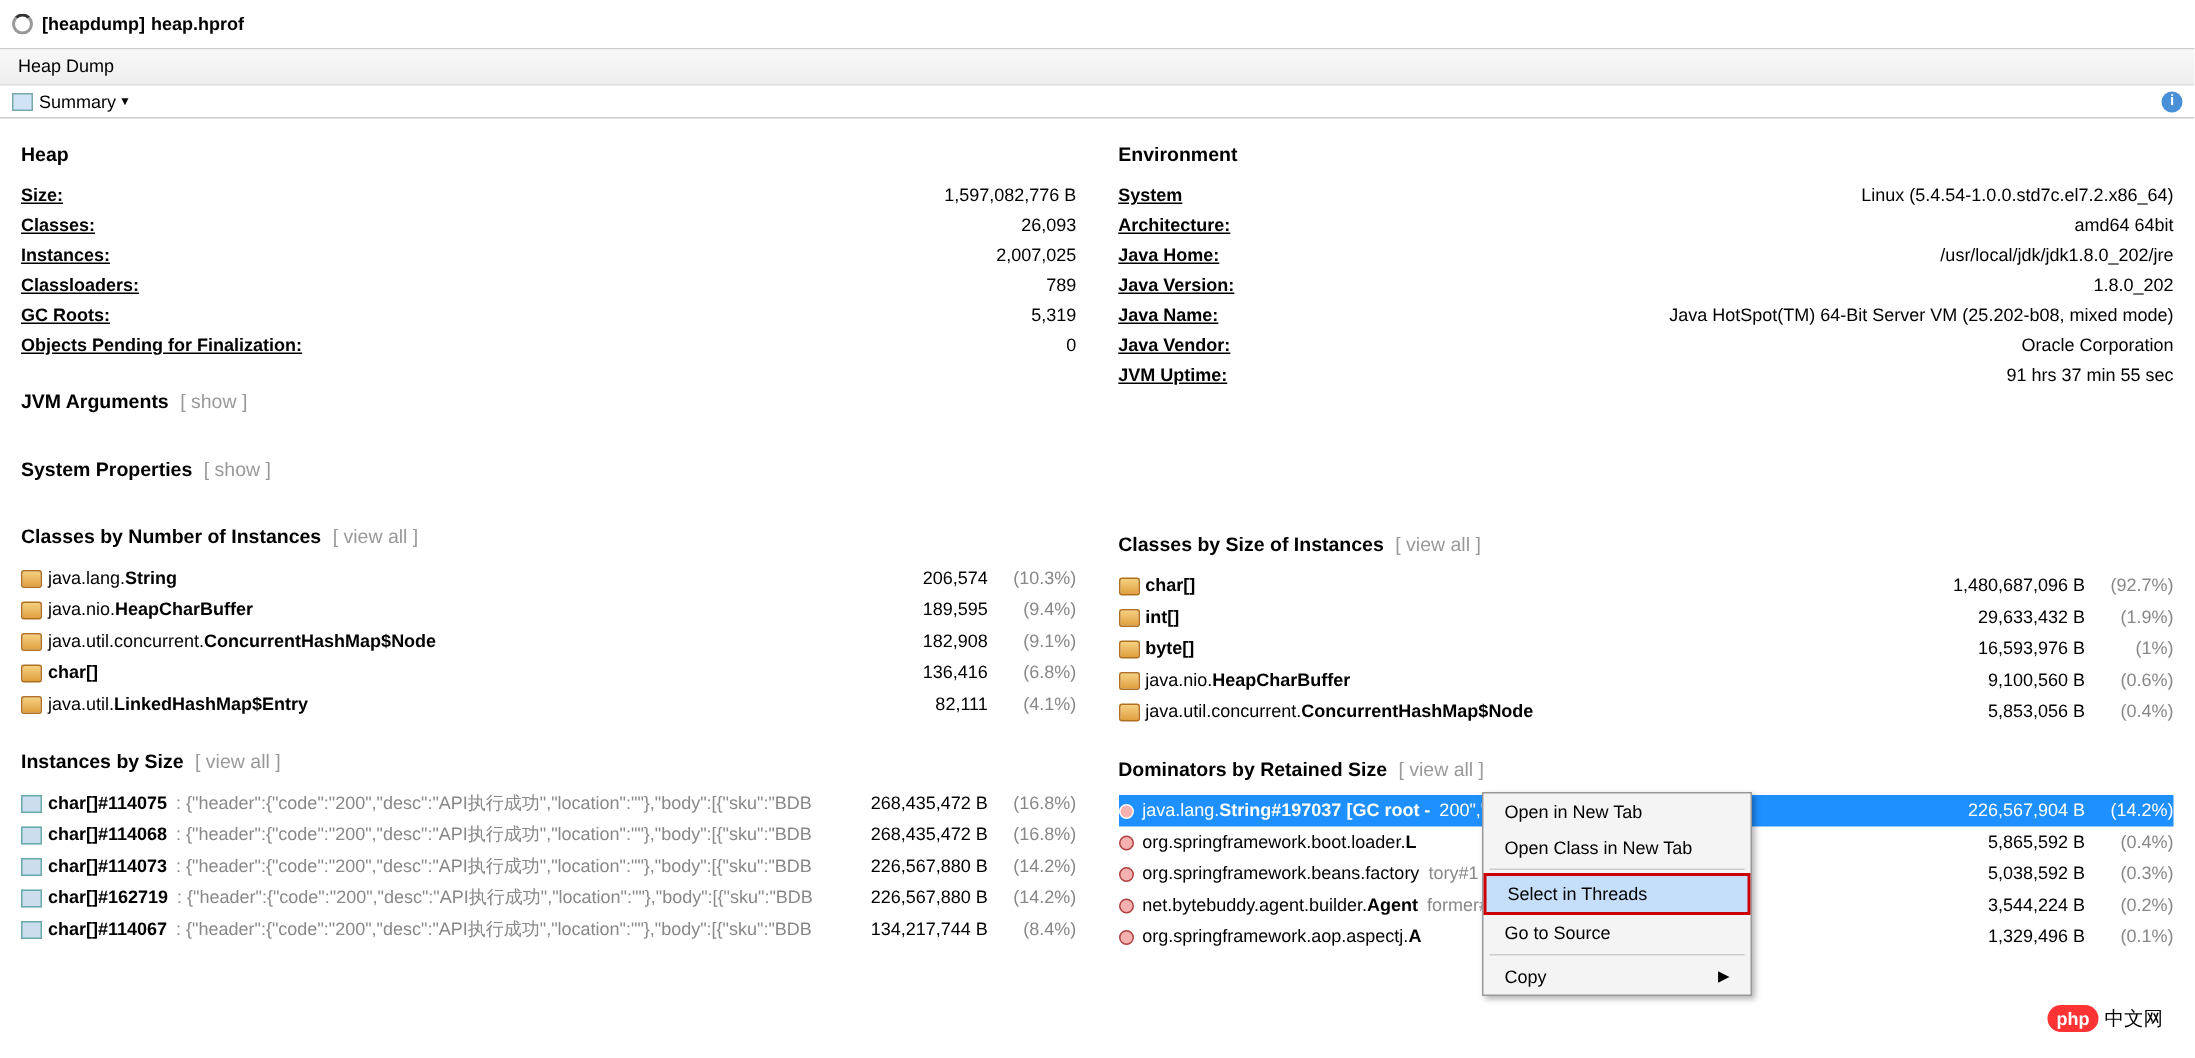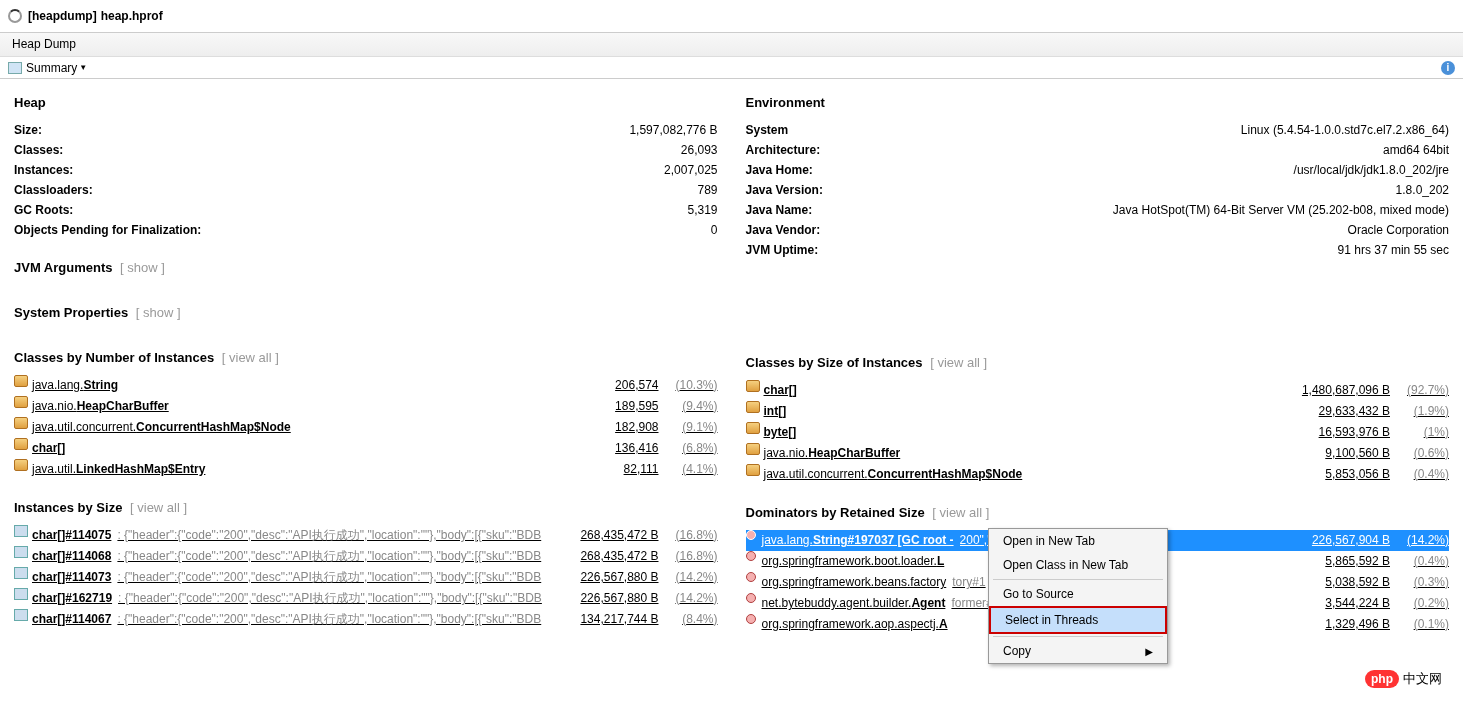--- a/index.html
+++ b/index.html
@@ -11,23 +11,23 @@
 .subtitle-bar { padding: 4px 12px; height: 24px; background: linear-gradient(#f8f8f8,#eee); border-bottom: 1px solid #ddd; font-size: 12px; }
 .toolbar { display: flex; align-items: center; padding: 2px 8px; height: 22px; border-bottom: 1px solid #ccc; font-size: 12px; }
 .toolbar .ticon { width: 14px; height: 12px; background: #d0e4f5; border: 1px solid #7aa; margin-right: 4px; }
 .toolbar .drop { font-size: 8px; margin-left: 2px; }
 .toolbar .right-icon { margin-left: auto; width:14px; height:14px; border-radius:50%; background:#4a90d9; color:#fff; font-weight:bold; display:flex; align-items:center; justify-content:center; font-size:10px;}
 .main { display: flex; }
 .col { flex: 1; padding: 14px 14px 4px 14px; }
 .section-header { font-weight: bold; font-size: 13px; margin: 2px 0 10px 0; }
 .section-header .link { font-weight: normal; color: #999; margin-left: 4px; cursor: pointer; }
 .kv-row { display: flex; justify-content: space-between; line-height: 20px; }
-.kv-row .k { font-weight: bold; }
+.kv-row .k { font-weight: bold; text-decoration: underline; }
 .kv-row .v { text-align: right; }
-.list-row { display: flex; align-items: flex-start; line-height: 21px; gap: 4px; text-decoration: underline; }
+.list-row { display: flex; align-items: center; line-height: 21px; gap: 4px; }
 .list-row .cicon { width: 14px; height: 12px; flex-shrink:0; }
 .cicon.cls { background: linear-gradient(#f5d080,#e0a040); border:1px solid #b07020; border-radius:2px;}
 .cicon.arr { border: 1px solid #6aa; background:#cde; position:relative;}
 .cicon.arr:after{content:"";}
 .oicon { width:10px; height:10px; border-radius:50%; border:1px solid #b04040; background:#f5b0b0; flex-shrink:0; margin-right:2px;}
 .list-row .name { flex: 0 0 auto; }
 .list-row .name .b { font-weight: bold; }
 .list-row .detail { color: #888; flex: 1; overflow: hidden; white-space: nowrap; text-overflow: clip; margin-left:2px;}
 .list-row .val { width: 110px; text-align: right; }
 .list-row .pct { width: 55px; text-align: right; color: #888; }
@@ -311,25 +311,25 @@
 </div>
 
 <div class="context-menu" id="ctx">
     <div class="mi">
       <span>Open in New Tab</span>
     </div>
     <div class="mi">
       <span>Open Class in New Tab</span>
     </div>
     <div class="sep"></div>
+    <div class="mi hl">
+      <span>Select in Threads</span>
+    </div>
     <div class="mi">
       <span>Go to Source</span>
-    </div>
-    <div class="mi hl">
-      <span>Select in Threads</span>
     </div>
     <div class="sep"></div>
     <div class="mi">
       <span>Copy</span>
       <span class="arrow">▶</span>
     </div>
   </div>
 
 <div class="watermark">
   <span class="logo">php</span>

